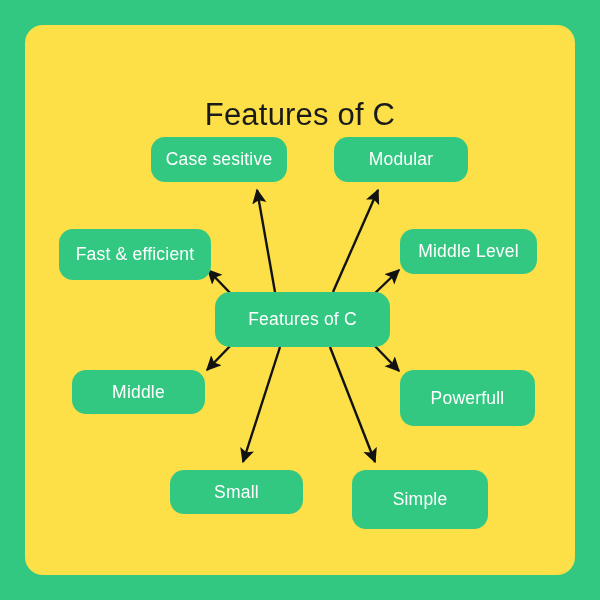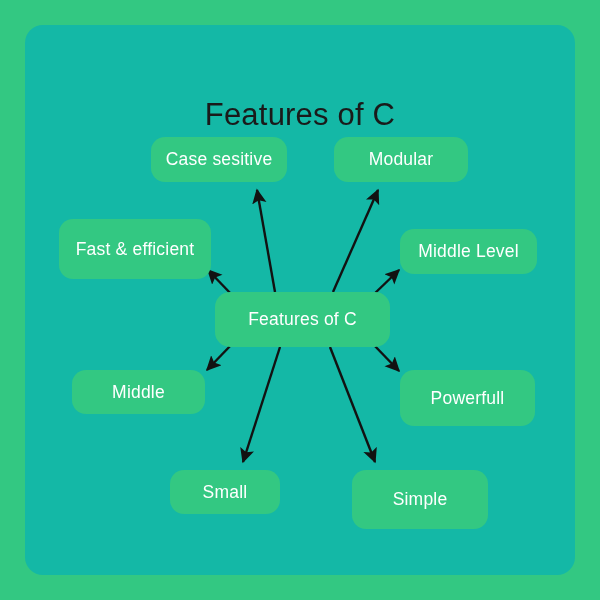--- a/index.html
+++ b/index.html
@@ -14,21 +14,21 @@
     background: #33c882;
     overflow: hidden;
     font-family: "Liberation Sans", sans-serif;
   }
   #panel {
     position: absolute;
     left: 25px;
     top: 25px;
     width: 550px;
     height: 550px;
-    background: #14b8a6;
+    background: #fde047;
     border-radius: 18px;
     overflow: hidden;
   }
   #title {
     position: absolute;
     left: 0;
     top: 72px;
     width: 550px;
     text-align: center;
     font-size: 31px;
@@ -95,33 +95,33 @@
     <div id="node-layer">
         <div class="node center" style="left: 190px; top: 267px; width: 175px; height: 55px;">
           <span class="node-label">Features of C</span>
         </div>
         <div class="node" style="left: 126px; top: 112px; width: 136px; height: 45px;">
           <span class="node-label">Case sesitive</span>
         </div>
         <div class="node" style="left: 309px; top: 112px; width: 134px; height: 45px;">
           <span class="node-label">Modular</span>
         </div>
-        <div class="node" style="left: 34px; top: 194px; width: 152px; height: 60px; text-align: center;">
+        <div class="node" style="left: 34px; top: 204px; width: 152px; height: 51px; text-align: center;">
           <span class="node-label">Fast &amp; efficient</span>
         </div>
         <div class="node" style="left: 375px; top: 204px; width: 137px; height: 45px;">
           <span class="node-label">Middle Level</span>
         </div>
         <div class="node" style="left: 47px; top: 345px; width: 133px; height: 44px;">
           <span class="node-label">Middle</span>
         </div>
         <div class="node" style="left: 375px; top: 345px; width: 135px; height: 56px;">
           <span class="node-label">Powerfull</span>
         </div>
-        <div class="node" style="left: 145px; top: 445px; width: 110px; height: 44px;">
+        <div class="node" style="left: 145px; top: 445px; width: 133px; height: 44px;">
           <span class="node-label">Small</span>
         </div>
         <div class="node" style="left: 327px; top: 445px; width: 136px; height: 59px;">
           <span class="node-label">Simple</span>
         </div>
       </div>
 
   </div>
 </div>
 

